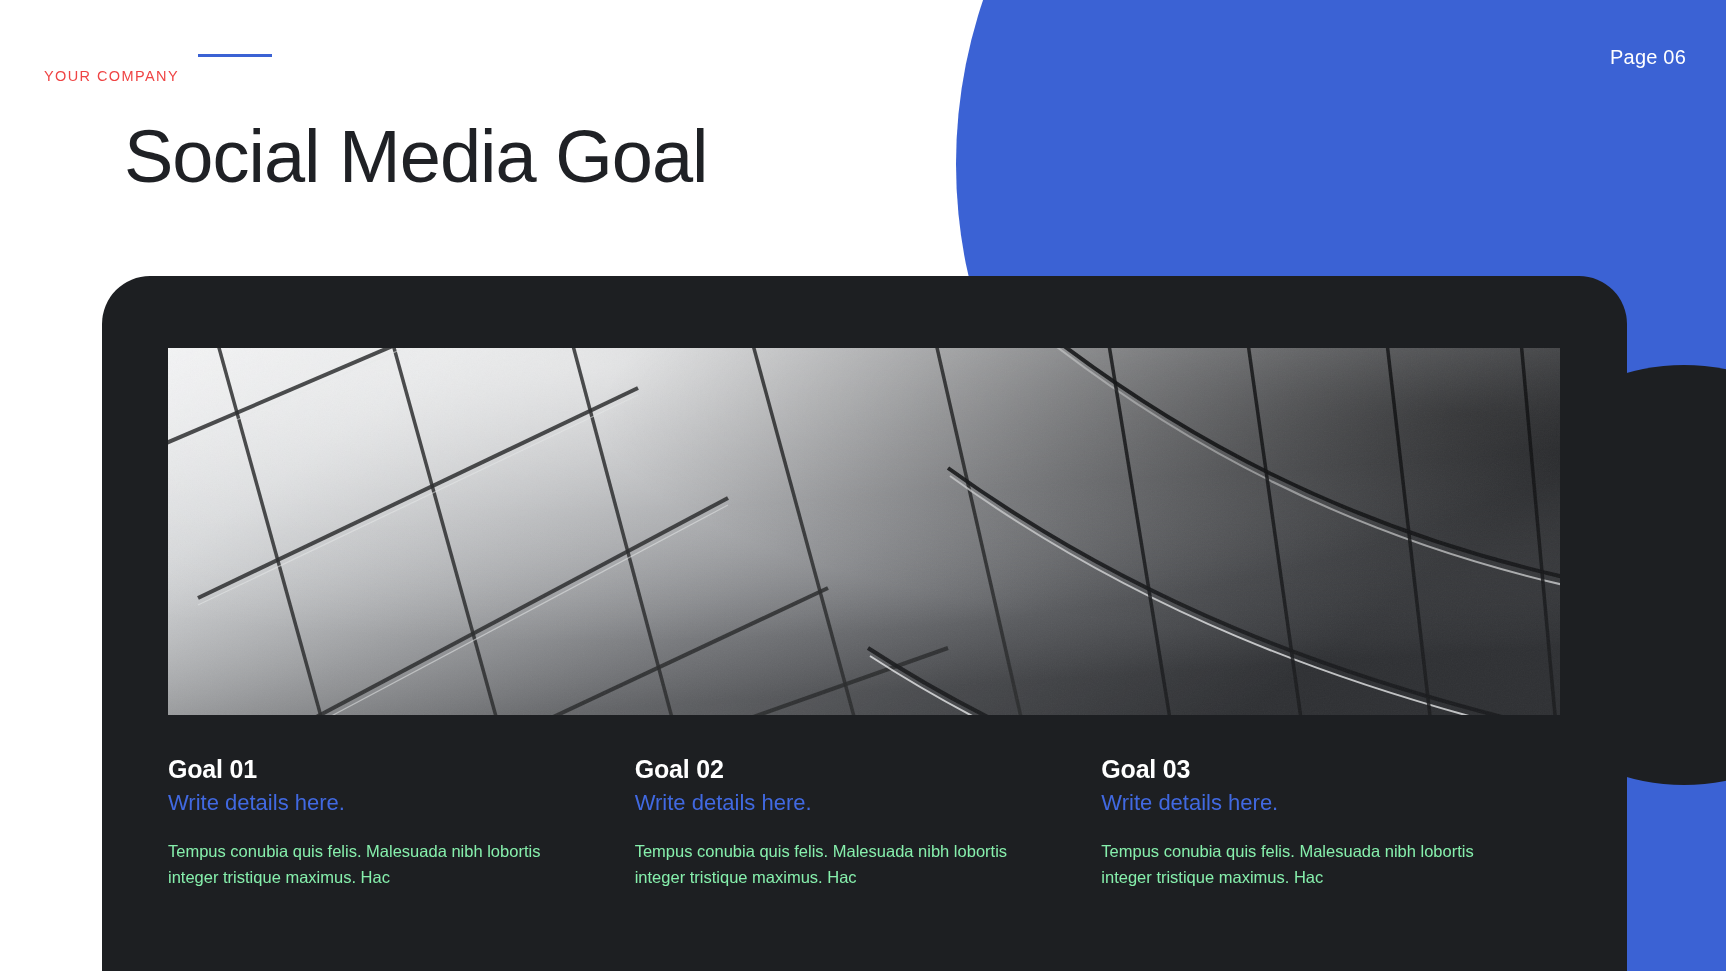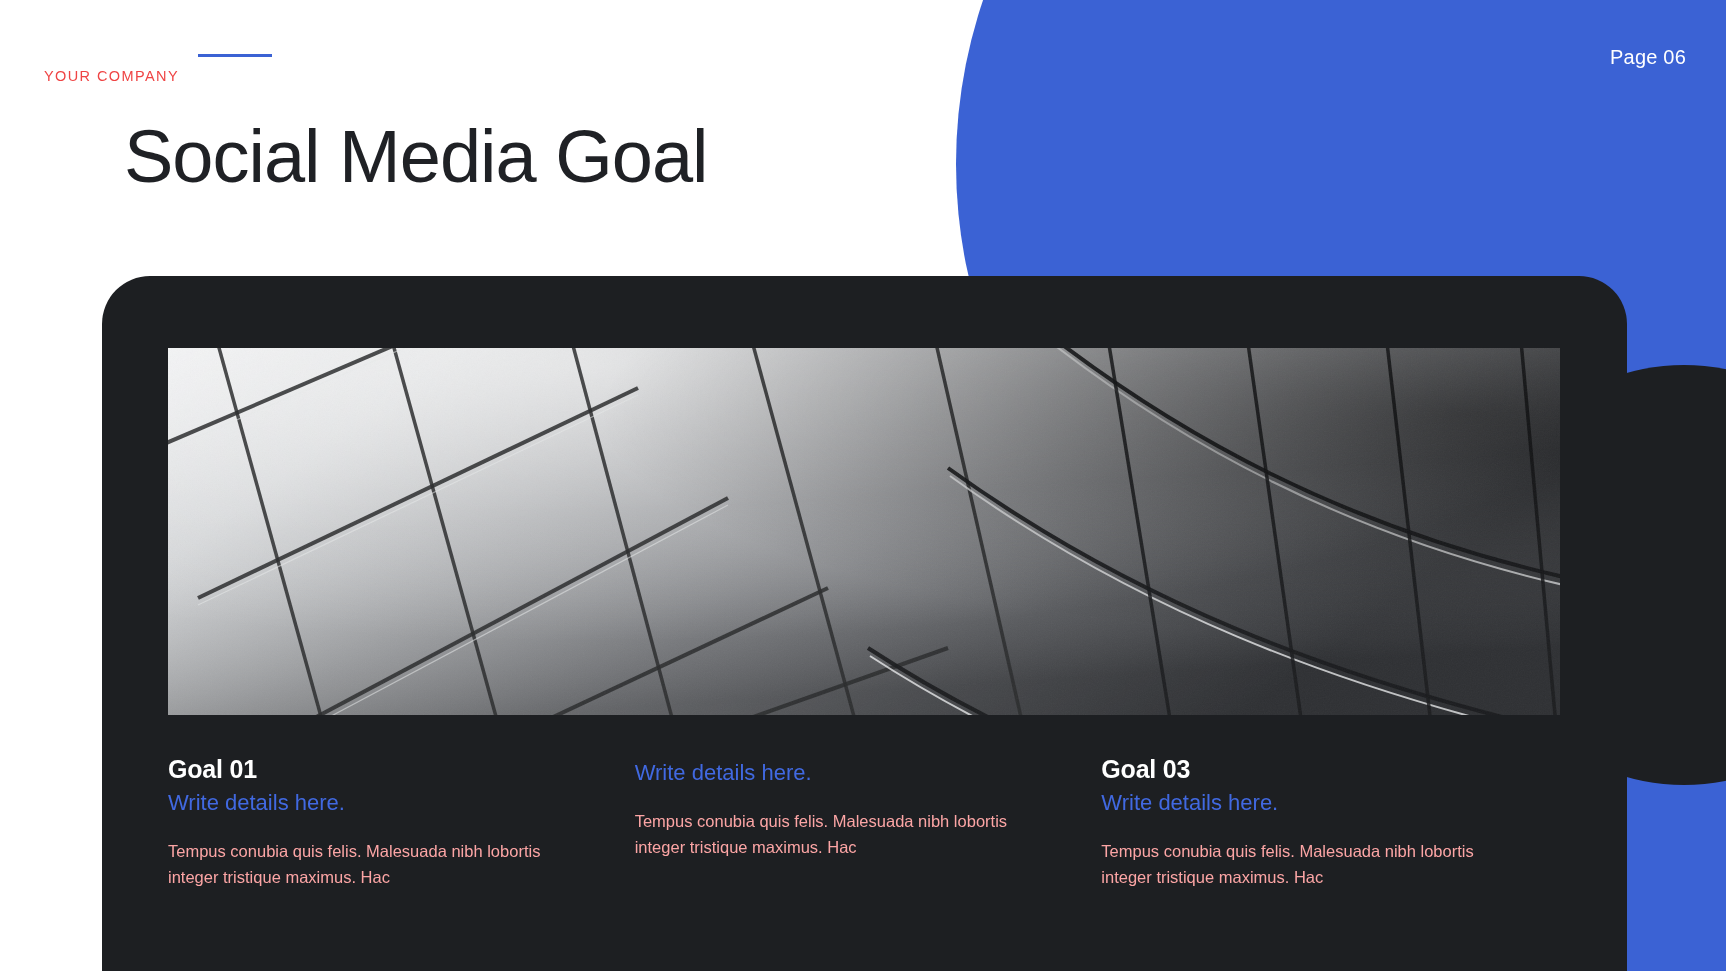--- a/index.html
+++ b/index.html
@@ -106,21 +106,21 @@
   .goal { width:487px; }
   .goal-title {
     font-size:25px; font-weight:700; color:#ffffff;
     letter-spacing:-.2px; line-height:1.2;
   }
   .goal-sub {
     font-size:22px; color:#4169e1; font-weight:400;
     margin-top:5px; line-height:1.25;
   }
   .goal-body {
-    font-size:16.5px; color:#fca5a5; font-weight:400;
+    font-size:16.5px; color:#86efac; font-weight:400;
     line-height:1.62; margin-top:21px;
     max-width:400px;
   }
 </style>
 </head>
 <body>
 
 <div id="slide">
 
   <div class="blue-blob"></div>
@@ -223,20 +223,21 @@
 
     <div class="goals">
 
       <div class="goal">
         <div class="goal-title">Goal 01</div>
         <div class="goal-sub">Write details here.</div>
         <div class="goal-body">Tempus conubia quis felis. Malesuada nibh lobortis integer tristique maximus. Hac</div>
       </div>
 
       <div class="goal">
+        <div class="goal-title">Goal 02</div>
         <div class="goal-sub">Write details here.</div>
         <div class="goal-body">Tempus conubia quis felis. Malesuada nibh lobortis integer tristique maximus. Hac</div>
       </div>
 
       <div class="goal">
         <div class="goal-title">Goal 03</div>
         <div class="goal-sub">Write details here.</div>
         <div class="goal-body">Tempus conubia quis felis. Malesuada nibh lobortis integer tristique maximus. Hac</div>
       </div>
 

